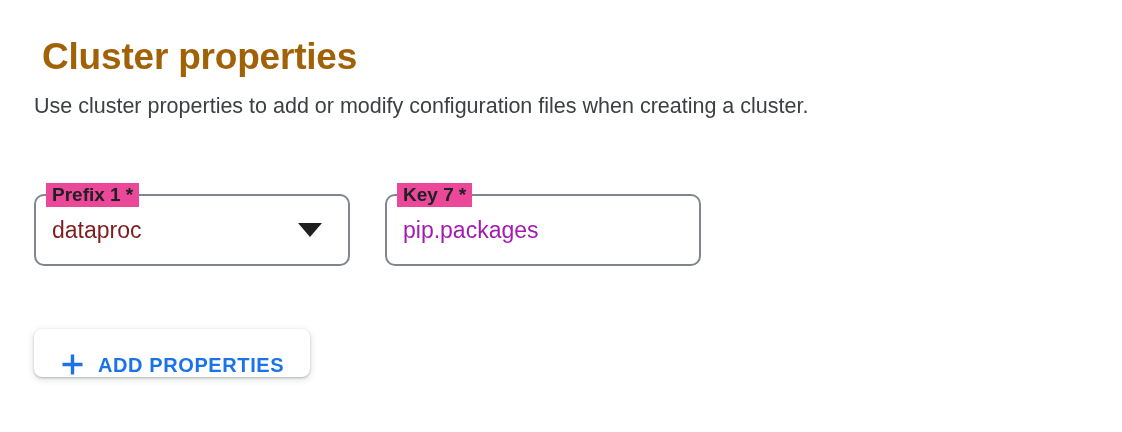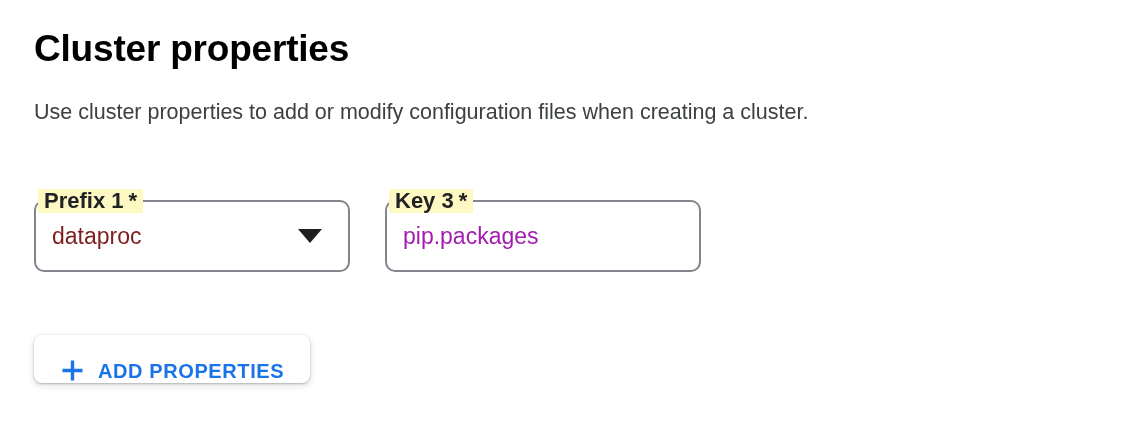--- a/index.html
+++ b/index.html
@@ -10,29 +10,29 @@
     width: 1122px;
     height: 432px;
     overflow: hidden;
     font-family: "Liberation Sans", sans-serif;
     color: #202124;
   }
   .page {
     padding: 27px 34px 0 34px;
   }
   .page-title {
-    margin: 0;
+    margin: 8px;
     font-size: 37px;
     line-height: 44px;
     font-weight: 700;
     letter-spacing: -0.2px;
-    color: #000000;
+    color: #a16207;
   }
   .page-description {
-    margin: 27px 0 0 0;
+    margin: 13px 0 0 0;
     font-size: 21.5px;
     line-height: 28px;
     font-weight: 400;
     color: #3c4043;
   }
   .fields-row {
     display: flex;
     gap: 35px;
     margin-top: 74px;
   }
@@ -43,24 +43,24 @@
     border: 2px solid #80868b;
     border-radius: 10px;
     background: #ffffff;
     display: flex;
     align-items: center;
     padding-left: 16px;
   }
   .field-label {
     position: absolute;
     top: -13px;
-    left: 2px;
-    background: #fef9c3;
+    left: 10px;
+    background: #ec4899;
     padding: 0 6px;
-    font-size: 22px;
+    font-size: 19px;
     line-height: 24px;
     font-weight: 700;
     color: #202124;
     white-space: nowrap;
   }
   .req-marker { margin-left: 5px; }
   .field-value {
     font-size: 23px;
     color: #7f1d1d;
   }
@@ -121,21 +121,21 @@
 
   <div class="fields-row">
 
     <div class="field">
       <span class="field-label"><span>Prefix 1</span><span class="req-marker">*</span></span>
       <span class="field-value">dataproc</span>
       <span class="dropdown-arrow"></span>
     </div>
 
     <div class="field">
-      <span class="field-label"><span>Key 3</span><span class="req-marker">*</span></span>
+      <span class="field-label"><span>Key 7</span><span class="req-marker">*</span></span>
       <input class="field-input" type="text" value="pip.packages" style="">
     </div>
 
 
   </div>
 
   <button class="add-btn">
     <svg class="plus-icon" width="25" height="25" viewBox="0 0 25 25" aria-hidden="true">
       <path d="M12.5 2.5v20M2.5 12.5h20" stroke="#1a73e8" stroke-width="3.4" fill="none"></path>
     </svg>

